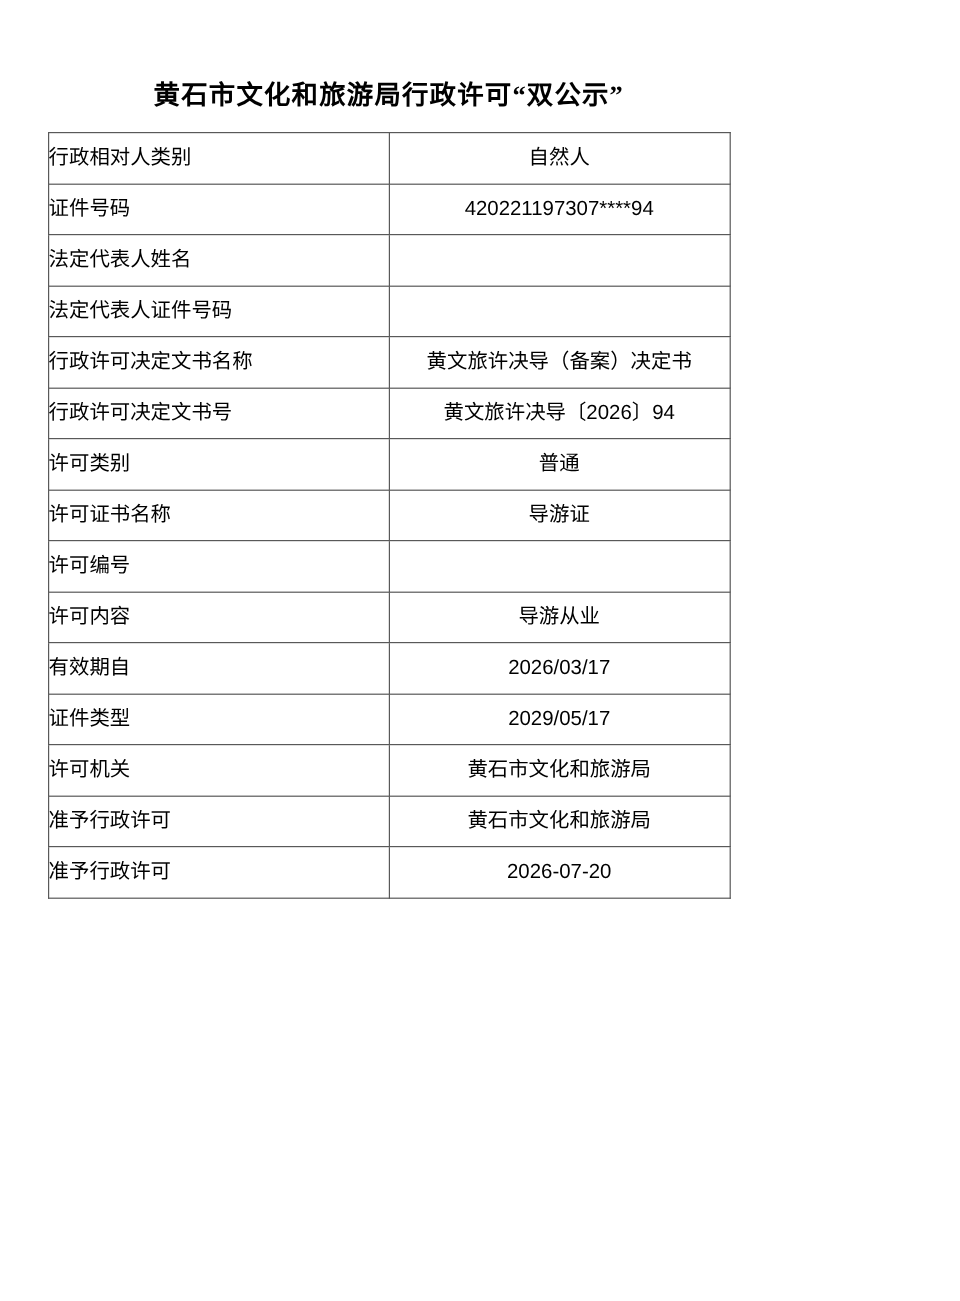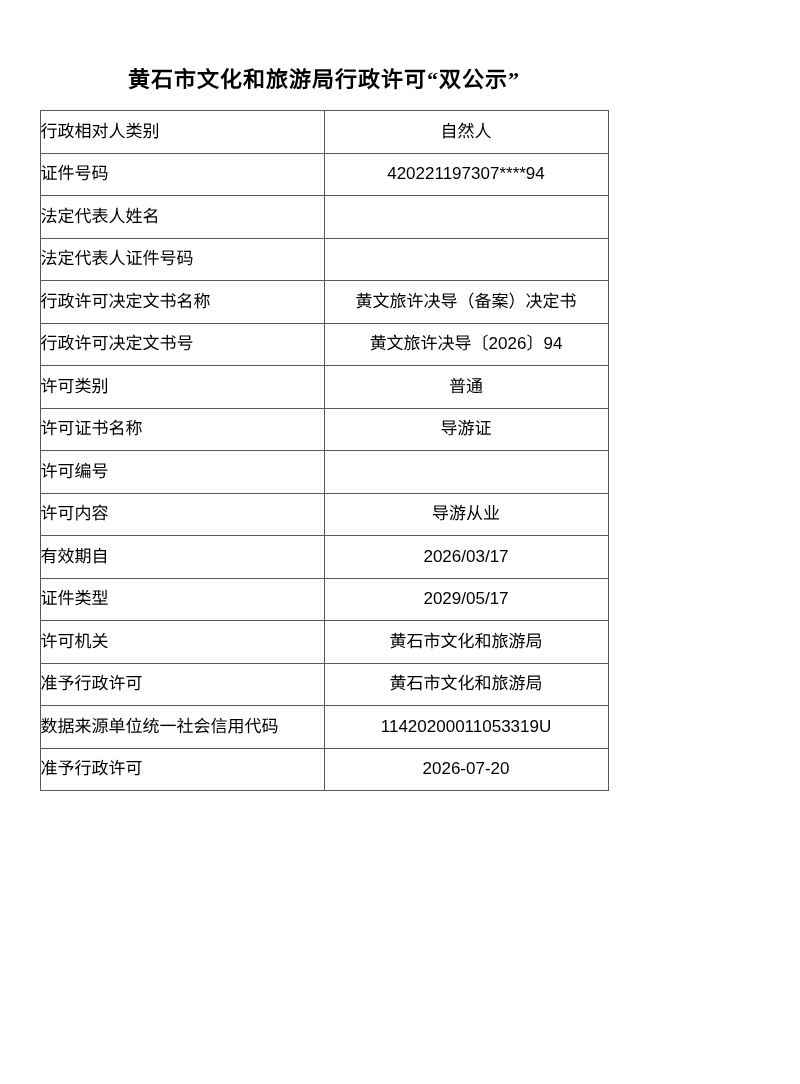--- a/index.html
+++ b/index.html
@@ -118,22 +118,18 @@
         </tr>
         <tr>
           <td class="cell-label">许可机关</td>
           <td class="cell-value">黄石市文化和旅游局</td>
         </tr>
         <tr>
           <td class="cell-label">准予行政许可</td>
           <td class="cell-value">黄石市文化和旅游局</td>
         </tr>
         <tr>
-          <td class="cell-label">数据来源单位统一社会信用代码</td>
-          <td class="cell-value">11420200011053319U</td>
-        </tr>
-        <tr>
           <td class="cell-label">准予行政许可</td>
           <td class="cell-value">2026-07-20</td>
         </tr>
       </tbody>
   </table>
 </div>
 
 </body></html>

